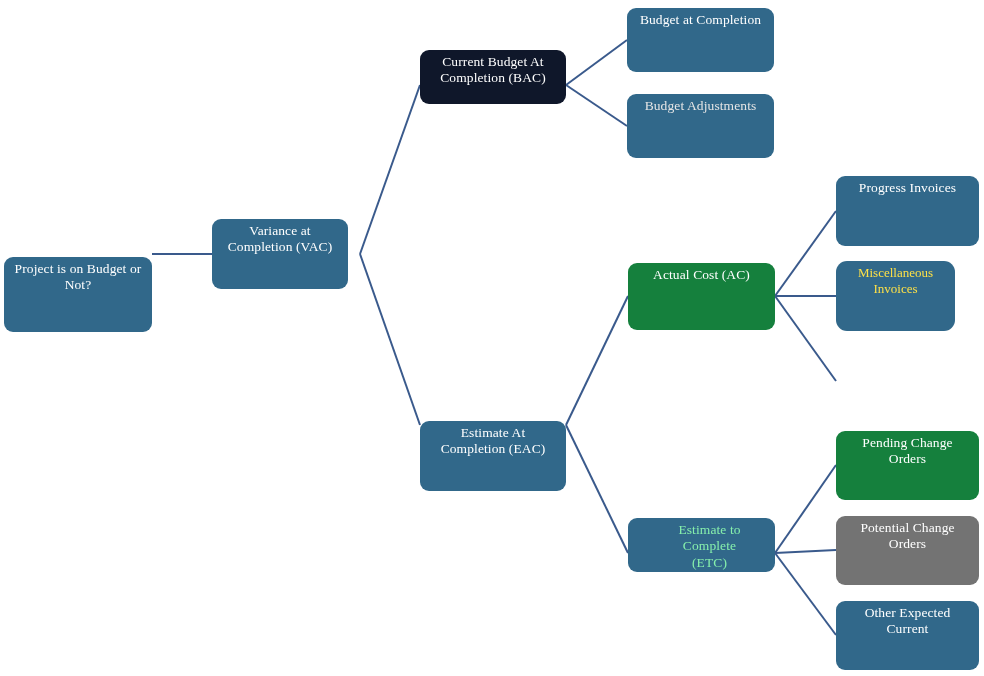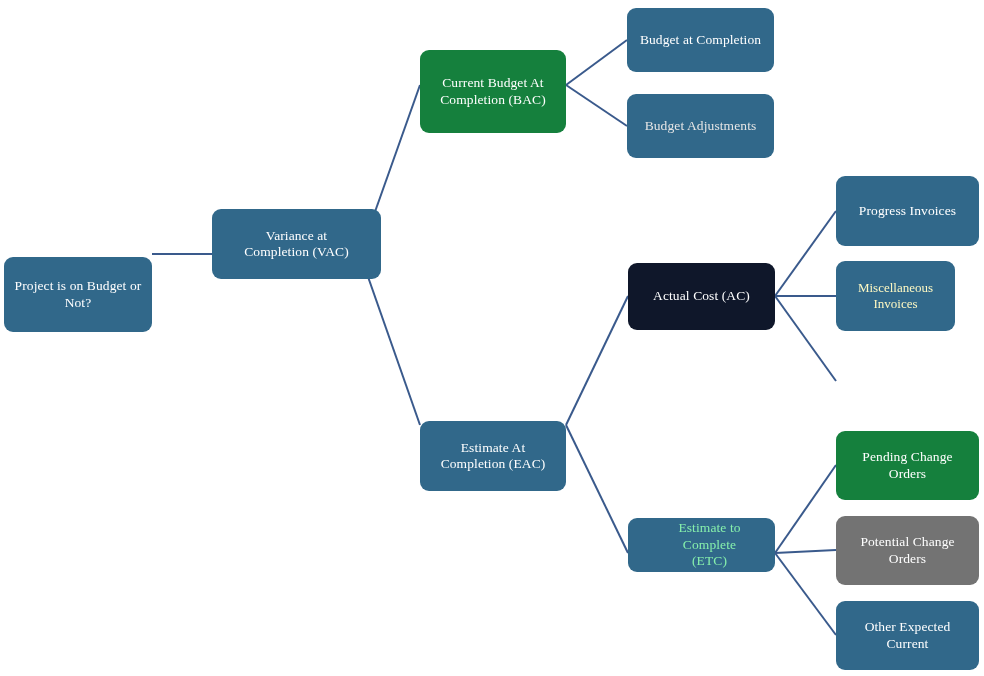--- a/index.html
+++ b/index.html
@@ -21,21 +21,21 @@
     left: 0;
     top: 0;
     width: 984px;
     height: 676px;
     pointer-events: none;
   }
   .node {
     position: absolute;
     box-sizing: border-box;
     display: flex;
-    align-items: center;
+    align-items: flex-start;
     justify-content: center;
     text-align: center;
     border-radius: 9px;
     color: #ffffff;
     background: #31688a;
     font-size: 13.5px;
     line-height: 1.22;
     letter-spacing: 0.1px;
     padding: 4px 9px;
     z-index: 2;
@@ -69,57 +69,57 @@
       <line x1="775" y1="296" x2="836" y2="381" stroke="#3a5a8c" stroke-width="2" stroke-linecap="butt"></line>
       <line x1="775" y1="553" x2="836" y2="465" stroke="#3a5a8c" stroke-width="2" stroke-linecap="butt"></line>
       <line x1="775" y1="553" x2="836" y2="550" stroke="#3a5a8c" stroke-width="2" stroke-linecap="butt"></line>
       <line x1="775" y1="553" x2="836" y2="635" stroke="#3a5a8c" stroke-width="2" stroke-linecap="butt"></line>
     </svg>
 
   <div class="node" style="left: 4px; top: 217px; width: 148px; height: 75px; background: rgb(49, 104, 138); color: rgb(255, 255, 255); margin-top: 40px;">
     <span class="node-label">Project is on Budget or Not?</span>
   </div>
 
-  <div class="node" style="left: 212px; top: 209px; width: 169px; height: 70px; background: rgb(49, 104, 138); color: rgb(255, 255, 255);">
+  <div class="node" style="left: 212px; top: 219px; width: 136px; height: 70px; background: rgb(49, 104, 138); color: rgb(255, 255, 255);">
     <span class="node-label">Variance at
 Completion (VAC)</span>
   </div>
 
-  <div class="node" style="left: 420px; top: 50px; width: 146px; height: 83px; background: #15803d; color: rgb(255, 255, 255);">
+  <div class="node" style="left: 420px; top: 50px; width: 146px; height: 54px; background: #0f172a; color: rgb(255, 255, 255);">
     <span class="node-label">Current Budget At
 Completion (BAC)</span>
   </div>
 
   <div class="node" style="left: 420px; top: 390px; width: 146px; height: 70px; background: rgb(49, 104, 138); color: rgb(255, 255, 255); margin-top: 31px;">
     <span class="node-label">Estimate At
 Completion (EAC)</span>
   </div>
 
   <div class="node" style="left: 627px; top: 8px; width: 147px; height: 64px; background: rgb(49, 104, 138); color: rgb(255, 255, 255);">
     <span class="node-label">Budget at Completion</span>
   </div>
 
   <div class="node" style="left: 627px; top: 94px; width: 147px; height: 64px; background: rgb(49, 104, 138); color: #e5e5e5;">
     <span class="node-label">Budget Adjustments</span>
   </div>
 
-  <div class="node" style="left: 628px; top: 263px; width: 147px; height: 67px; background: #0f172a; color: rgb(255, 255, 255);">
+  <div class="node" style="left: 628px; top: 263px; width: 147px; height: 67px; background: #15803d; color: rgb(255, 255, 255);">
     <span class="node-label">Actual Cost (AC)</span>
   </div>
 
   <div class="node" style="left: 628px; top: 518px; width: 147px; height: 54px; background: rgb(49, 104, 138); color: #86efac; padding-left: 25px;">
     <span class="node-label">Estimate to Complete
 (ETC)</span>
   </div>
 
   <div class="node" style="left: 836px; top: 176px; width: 143px; height: 70px; background: rgb(49, 104, 138); color: rgb(255, 255, 255);">
     <span class="node-label">Progress Invoices</span>
   </div>
 
-  <div class="node tight" style="left: 836px; top: 261px; width: 119px; height: 70px; background: rgb(49, 104, 138); color: #fef9c3;">
+  <div class="node tight" style="left: 836px; top: 261px; width: 119px; height: 70px; background: rgb(49, 104, 138); color: #fde047; border-radius: 11px;">
     <span class="node-label">Miscellaneous Invoices</span>
   </div>
 
 
   <div class="node" style="left: 836px; top: 431px; width: 143px; height: 69px; background: #15803d; color: rgb(255, 255, 255);">
     <span class="node-label">Pending Change
 Orders</span>
   </div>
 
   <div class="node" style="left: 836px; top: 516px; width: 143px; height: 69px; background: #737373; color: rgb(255, 255, 255);">

